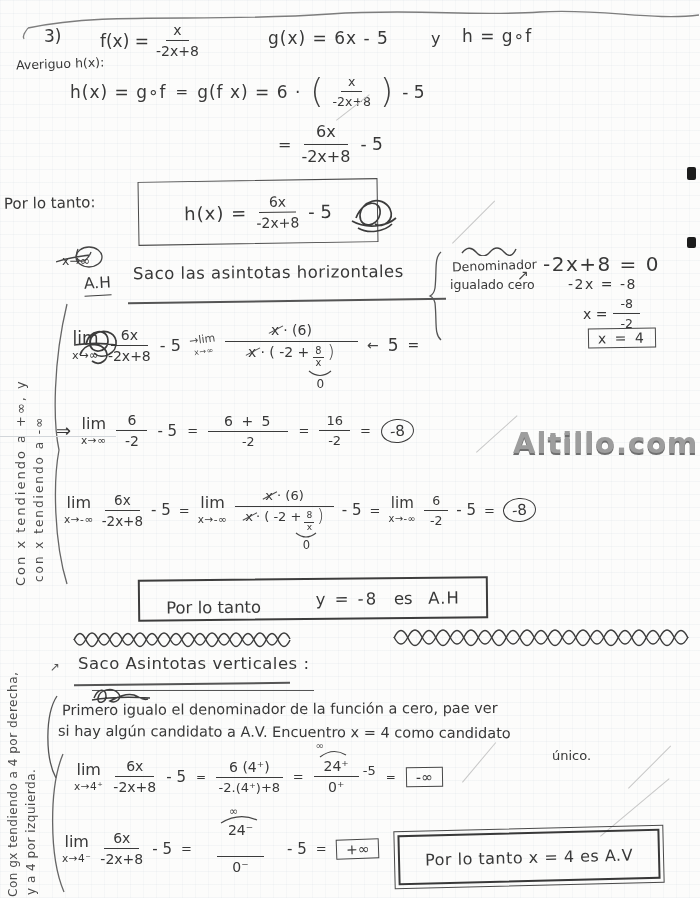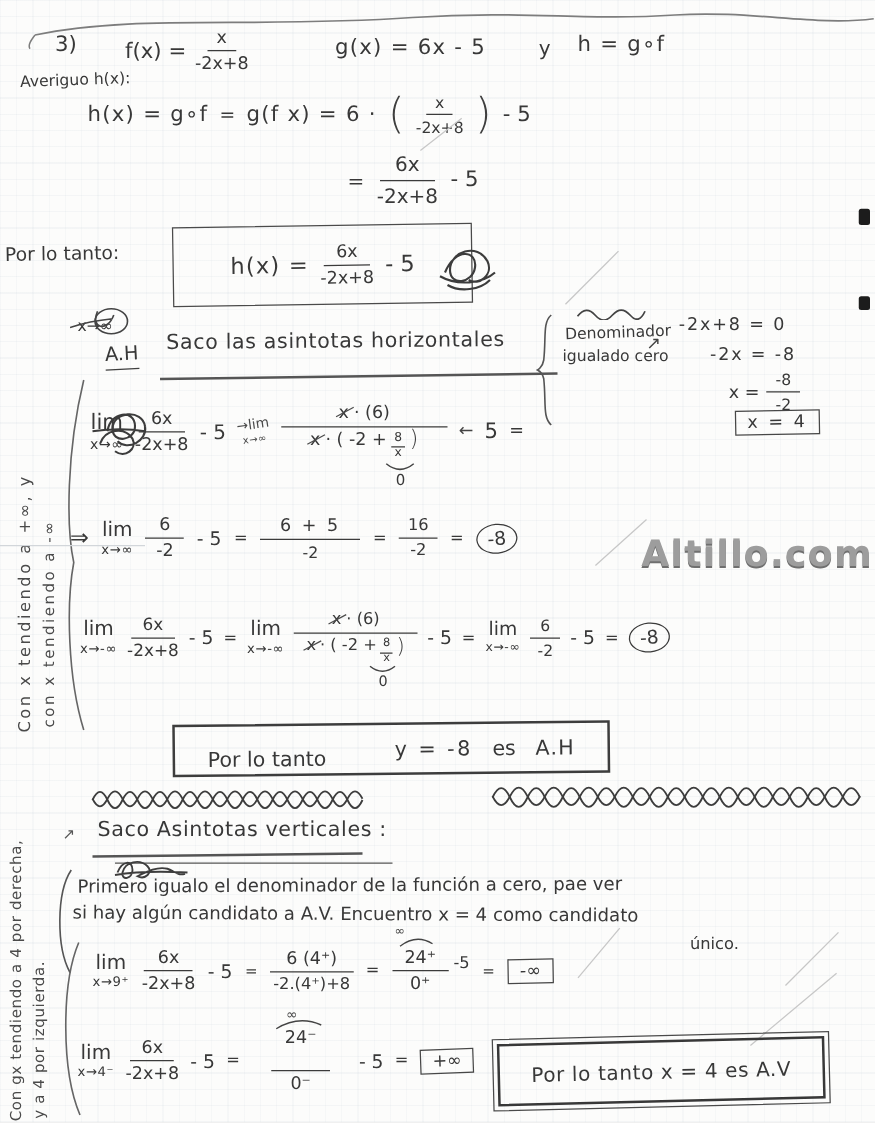--- a/index.html
+++ b/index.html
@@ -116,21 +116,21 @@
     </svg>
   </div>
   <div class="scr" style="left:460px;top:244px;">
     <svg width="58" height="12" viewBox="0 0 58 12">
       <path d="M2,9 q7,-9 14,-1 t14,0 t14,0 t12,-3" stroke="#444" stroke-width="1.4" fill="none"></path>
     </svg>
   </div>
   <span class="abs" style="left:452px;top:258px;font-size:12.5px;transform:rotate(-2deg);">Denominador</span>
   <span class="abs" style="left:450px;top:277px;font-size:12.5px;">igualado cero</span>
   <span class="abs" style="left:517px;top:267px;font-size:14px;color:#444;">↗</span>
-  <span class="abs" style="left:543px;top:252px;font-size:14px;letter-spacing:1.5px;">-2x+8 = 0</span>
+  <span class="abs" style="left:543px;top:252px;font-size:20px;letter-spacing:1.5px;">-2x+8 = 0</span>
   <span class="abs" style="left:568px;top:276px;font-size:14px;letter-spacing:1.5px;">-2x = -8</span>
   <div class="row" style="left:583px;top:296px;gap:6px;">
     <span style="font-size:14px;">x =</span>
     <span class="frac" style="font-size:12.5px;">
       <span class="fnum">-8</span>
       <span class="fden">-2</span>
     </span>
   </div>
   <span class="abs hbox" style="left:588px;top:328px;font-size:14px;letter-spacing:2px;transform:rotate(-1deg);">x = 4</span>
 
@@ -311,21 +311,21 @@
     <svg width="20" height="142" viewBox="0 0 20 142">
       <path d="M17,2 C3,35 3,105 18,140" stroke="#666" stroke-width="1.3" fill="none"></path>
     </svg>
   </div>
   <span class="vtext" style="left:6px;top:897px;font-size:12px;letter-spacing:.5px;">Con gx tendiendo a 4 por derecha,</span>
   <span class="vtext" style="left:24px;top:895px;font-size:12px;letter-spacing:.5px;">y a 4 por izquierda.</span>
 
   <div class="row" style="left:74px;top:758px;gap:10px;">
     <span class="limstack" style="font-size:16px;">
       <span>lim</span>
-      <span class="lsub">x→9⁺</span>
+      <span class="lsub">x→4⁺</span>
     </span>
     <span class="frac" style="font-size:14px;">
       <span class="fnum" style="padding:0 11px 2px;">6x</span>
       <span class="fden">-2x+8</span>
     </span>
     <span style="font-size:15px;">- 5</span>
     <span style="font-size:12px;">=</span>
     <span class="frac" style="font-size:14px;">
       <span class="fnum" style="padding:0 13px 2px;">6 (4⁺)</span>
       <span class="fden" style="font-size:.93em;">-2.(4⁺)+8</span>

